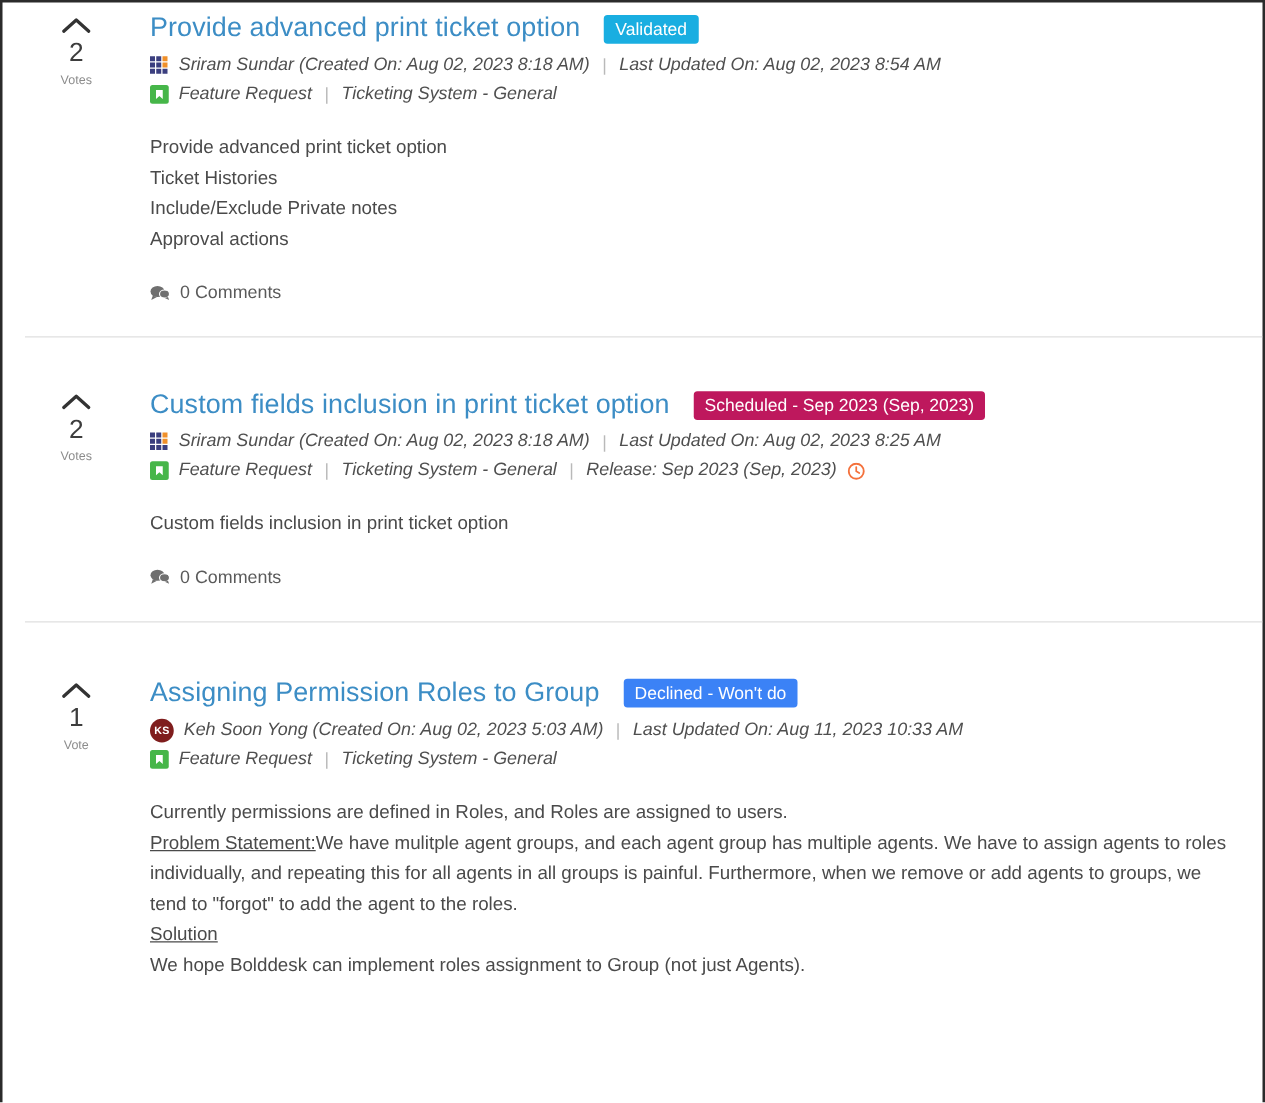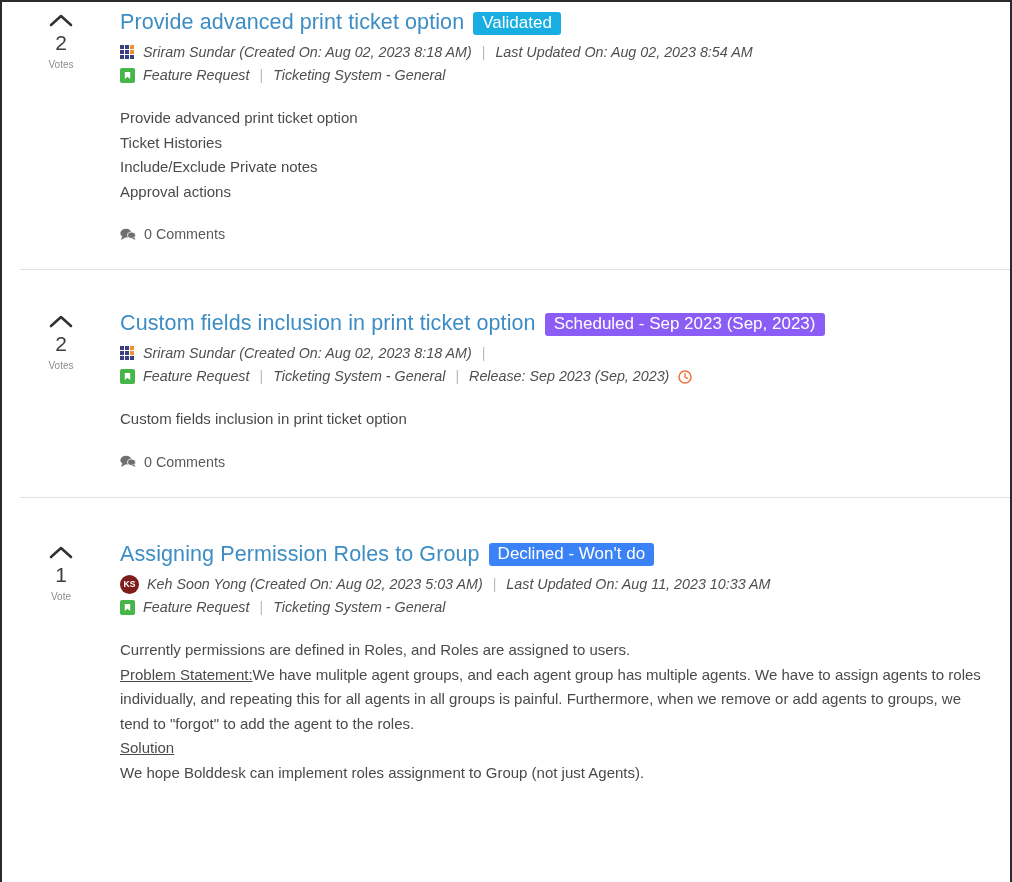--- a/index.html
+++ b/index.html
@@ -86,30 +86,31 @@
     line-height: 28px;
     color: #3c8dc5;
     font-weight: 400;
     text-decoration: none;
     cursor: pointer;
     letter-spacing: 0.1px;
   }
   .badge {
     display: inline-block;
     color: #ffffff;
-    font-size: 17px;
+    font-size: 14px;
     line-height: 14px;
     padding: 4px 9px 5px 9px;
     border-radius: 3px;
     white-space: nowrap;
     position: relative;
     top: 1px;
+    margin-left: 10px;
   }
   .badge-validated { background: #19aee1; }
-  .badge-scheduled { background: #8b5cf6; }
+  .badge-scheduled { background: #be185d; }
   .badge-declined  { background: #3b82f6; }
 
   .meta-row {
     display: flex;
     align-items: center;
     flex-wrap: wrap;
     font-size: 14.3px;
     color: #4f4f4f;
     line-height: 21px;
     margin-bottom: 2px;
@@ -303,20 +304,21 @@
               <i class="o" style="left:10px;top:0;"></i>
             <i style="left:0;top:5px;"></i>
               <i style="left:5px;top:5px;"></i>
               <i class="o" style="left:10px;top:5px;"></i>
             <i style="left:0;top:10px;"></i>
               <i style="left:5px;top:10px;"></i>
               <i style="left:10px;top:10px;"></i>
           </span>
           <span class="meta-text">Sriram Sundar (Created On: Aug 02, 2023 8:18 AM)</span>
           <span class="meta-sep">|</span>
+          <span class="meta-text">Last Updated On: Aug 02, 2023 8:25 AM</span>
         </div>
 
         <div class="meta-row second">
           <span class="type-icon">
             <svg width="9" height="9" viewBox="0 0 10 10">
                 <path d="M2 1 h6 v8 l-3 -2.6 l-3 2.6 z" fill="#ffffff"></path>
               </svg>
           </span>
           <span class="meta-text">Feature Request</span>
           <span class="meta-sep">|</span>

